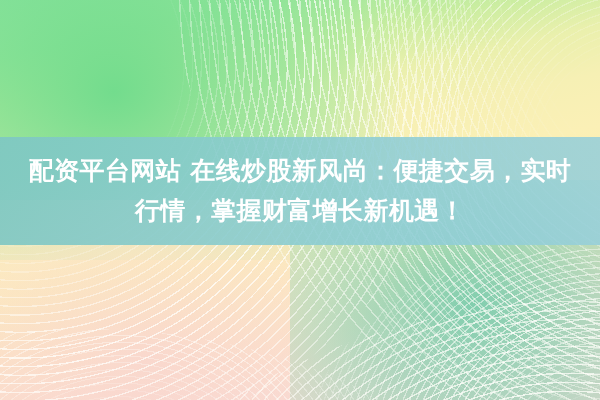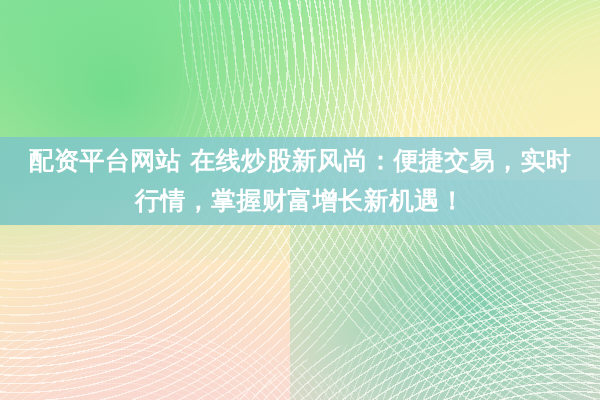--- a/index.html
+++ b/index.html
@@ -189,21 +189,21 @@
         rgba(0,0,0,0) 25%, rgba(0,0,0,0.75) 48%, rgba(0,0,0,0.3) 72%, rgba(0,0,0,0) 90%);
     transform: rotate(4deg);
   }
 
   
   .caption-band {
     position: absolute;
     left: 0;
     top: 137px;
     width: 600px;
-    height: 88px;
+    height: 108px;
     background: linear-gradient(90deg,
         rgba(126,199,196,0.90) 0%,
         rgba(135,203,205,0.89) 35%,
         rgba(142,205,213,0.88) 65%,
         rgba(150,207,218,0.87) 100%);
     display: flex;
     flex-direction: column;
     align-items: center;
     justify-content: center;
   }

